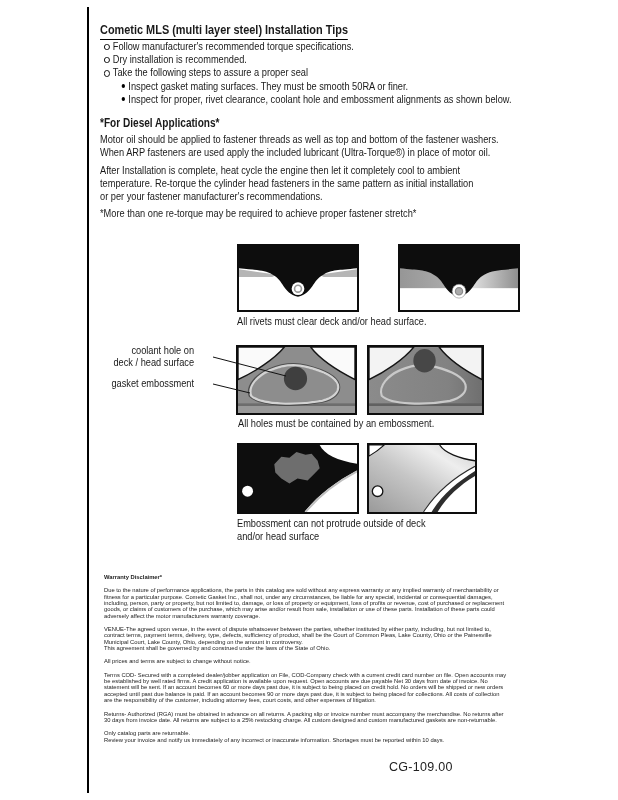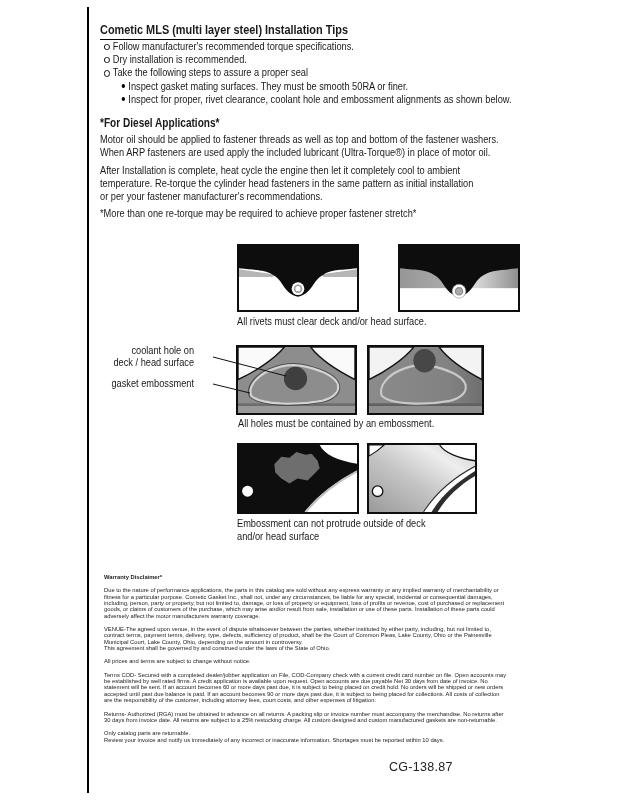--- a/index.html
+++ b/index.html
@@ -200,15 +200,15 @@
 be established by well rated firms.  A credit application is available upon request.  Open accounts are due payable Net 30 days from date of invoice.  No
 statement will be sent.  If an account becomes 60 or more days past due, it is subject to being placed on credit hold.  No orders will be shipped or new orders
 accepted until past due balance is paid.  If an account becomes 90 or more days past due, it is subject to being placed for collections.  All costs of collection
 are the responsibility of the customer, including attorney fees, court costs, and other expenses of litigation.</p>
     <p>Returns- Authorized (RGA) must be obtained in advance on all returns.  A packing slip or invoice number must accompany the merchandise.  No returns after
 30 days from invoice date.  All returns are subject to a 25% restocking charge.  All custom designed and custom manufactured gaskets are non-returnable.</p>
     <p>Only catalog parts are returnable.
 Review your invoice and notify us immediately of any incorrect or inaccurate information.  Shortages must be reported within 10 days.</p>
   </div>
 
-  <div class="footer">CG-138.87</div>
+  <div class="footer">CG-109.00</div>
 
 </div>
 
 </body></html>

